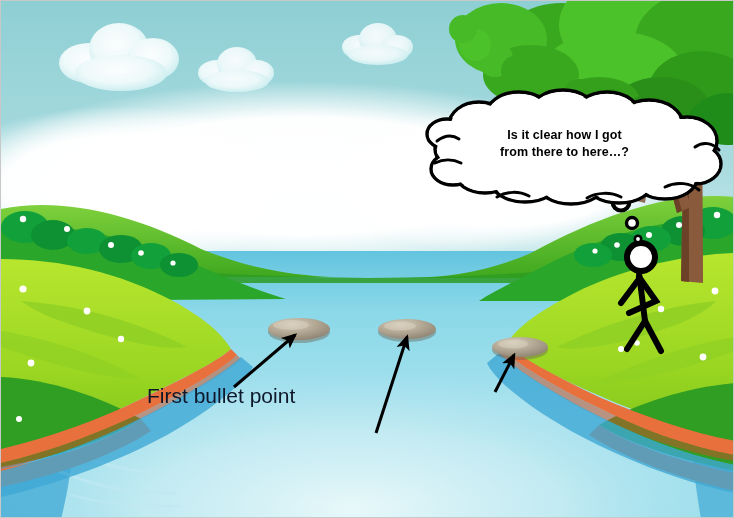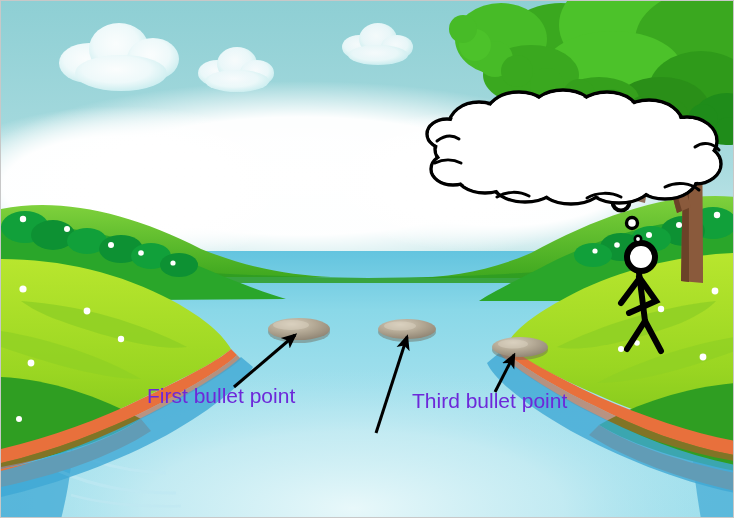--- a/index.html
+++ b/index.html
@@ -18,21 +18,21 @@
     border: 1px solid #c8c8c8;
     box-sizing: border-box;
     background: #9fd5d8;
   }
   .layer { position: absolute; left: 0; top: 0; width: 734px; height: 518px; }
   svg.layer { display: block; }
 
   
   .label {
     position: absolute;
-    color: #6d28d9;
+    color: #0f172a;
     font-family: "Liberation Sans", sans-serif;
     font-size: 21px;
     font-weight: 400;
     white-space: nowrap;
     letter-spacing: 0px;
   }
   #label-first  { left: 146px; top: 383px; }
   #label-second { left: 316px; top: 433px; }
   #label-third  { left: 411px; top: 388px; }
 
@@ -357,17 +357,20 @@
     <defs>
       <marker id="arrowHead" viewBox="0 0 10 10" refX="8.2" refY="5" markerWidth="5.2" markerHeight="5.2" orient="auto-start-reverse">
         <path d="M 0 0.6 L 10 5 L 0 9.4 L 2.4 5 Z" fill="#000000"></path>
       </marker>
     </defs>
     <line x1="233" y1="386" x2="294" y2="334" stroke="#000000" stroke-width="3" marker-end="url(#arrowHead)"></line>
     <line x1="375" y1="432" x2="406" y2="336" stroke="#000000" stroke-width="3" marker-end="url(#arrowHead)"></line>
     <line x1="494" y1="391" x2="513" y2="354" stroke="#000000" stroke-width="3" marker-end="url(#arrowHead)"></line>
   </svg>
 
+  <div id="bubble-text">
+    <span>Is it clear how I got</span>
+    <span>from there to here…?</span>
+  </div>
 
   <div class="label" id="label-first">First bullet point</div>
-  <div class="label" id="label-third">Third bullet point</div>
 
 </div>
 
 </body></html>

